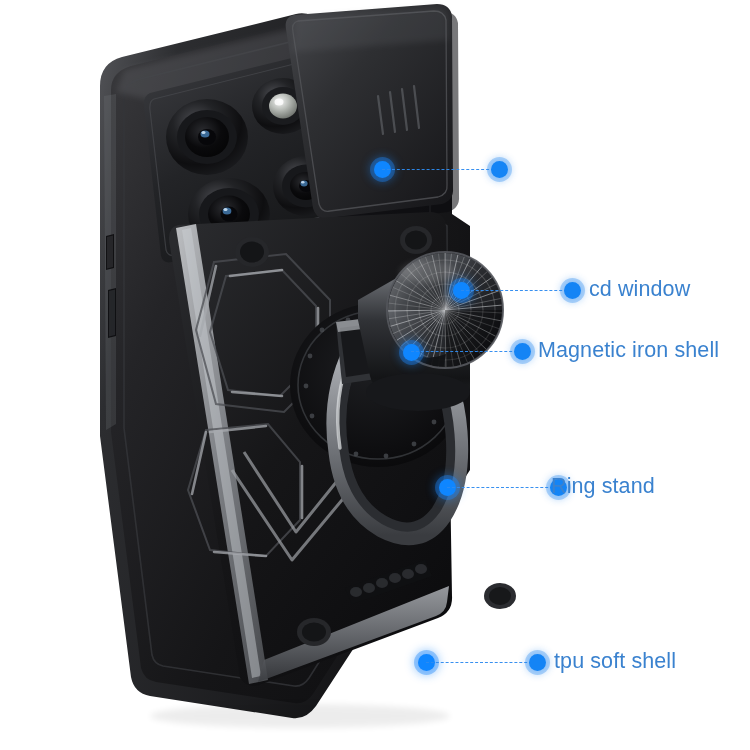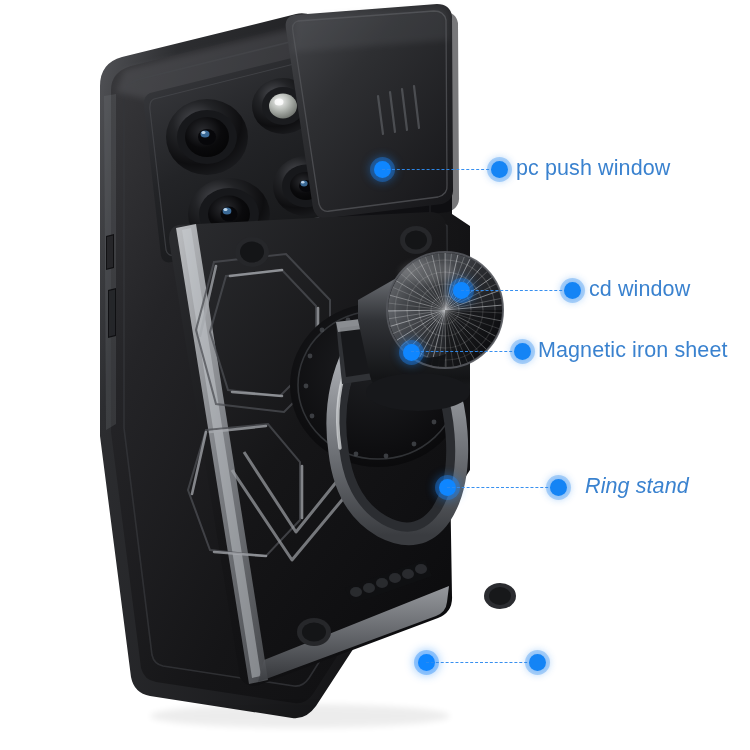--- a/index.html
+++ b/index.html
@@ -389,44 +389,44 @@
 
     <ellipse cx="300" cy="716" rx="150" ry="12" fill="#000" opacity=".07" filter="url(#softBlur)"></ellipse>
   </svg>
 
   <div id="callouts">
 
     <div class="callout">
       <div class="dot anchor" style="left:382px;top:169px;"></div>
       <div class="lead-line" style="left:382px;top:169px;width:117px;"></div>
       <div class="dot" style="left:499px;top:169px;"></div>
-      <div class="label" style="left:516px;top:169px;">pc push window</div>
     </div>
 
     <div class="callout">
       <div class="dot anchor" style="left:461px;top:290px;"></div>
       <div class="lead-line" style="left:461px;top:290px;width:111px;"></div>
       <div class="dot" style="left:572px;top:290px;"></div>
       <div class="label" style="left:589px;top:290px;">cd window</div>
     </div>
 
     <div class="callout">
       <div class="dot anchor" style="left:411px;top:352px;"></div>
       <div class="lead-line" style="left:411px;top:351px;width:111px;"></div>
       <div class="dot" style="left:522px;top:351px;"></div>
-      <div class="label" style="left:538px;top:351px;">Magnetic iron sheet</div>
+      <div class="label" style="left:538px;top:351px;">Magnetic iron shell</div>
     </div>
 
     <div class="callout">
       <div class="dot anchor" style="left:447px;top:487px;"></div>
       <div class="lead-line" style="left:447px;top:487px;width:111px;"></div>
       <div class="dot" style="left:558px;top:487px;"></div>
-      <div class="label" style="left:585px;top:487px;font-style:italic;">Ring stand</div>
+      <div class="label" style="left:551px;top:487px;">Ring stand</div>
     </div>
 
     <div class="callout">
       <div class="dot anchor" style="left:426px;top:662px;"></div>
       <div class="lead-line" style="left:426px;top:662px;width:111px;"></div>
       <div class="dot" style="left:537px;top:662px;"></div>
+      <div class="label" style="left:554px;top:662px;">tpu soft shell</div>
     </div>
 
   </div>
 </div>
 
 </body></html>

